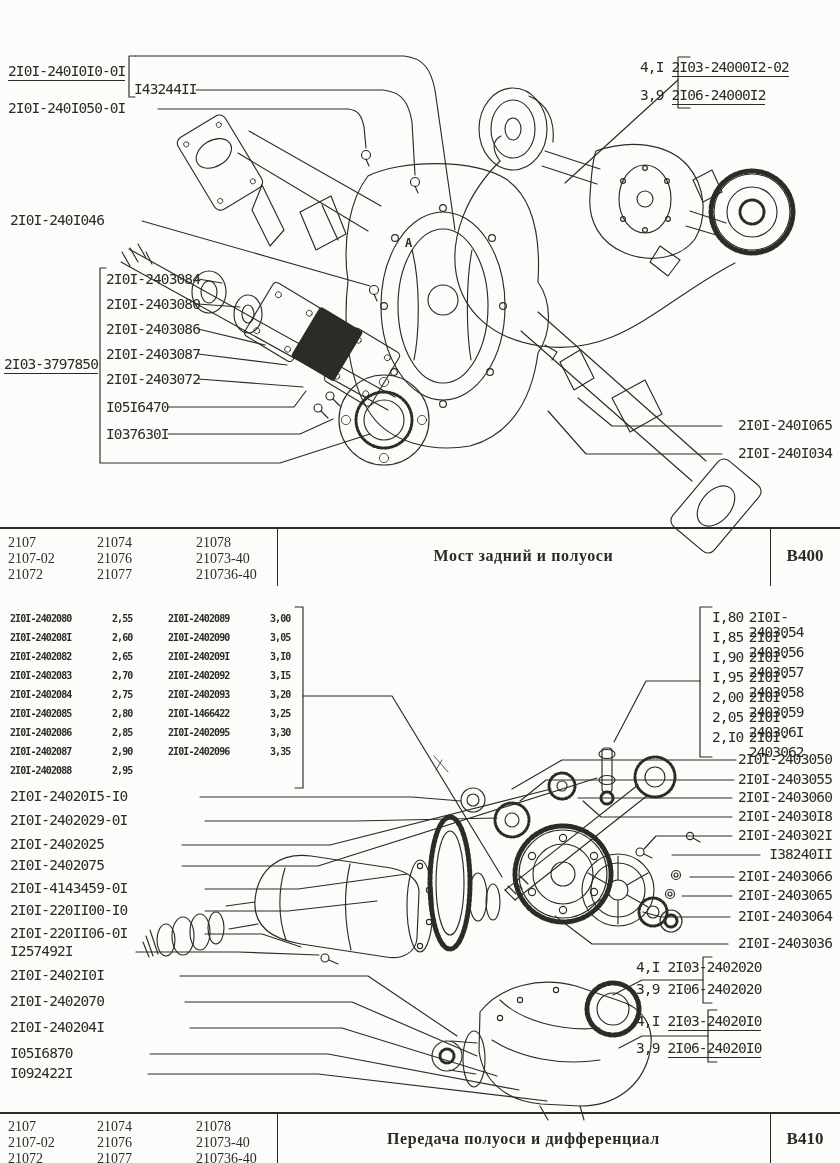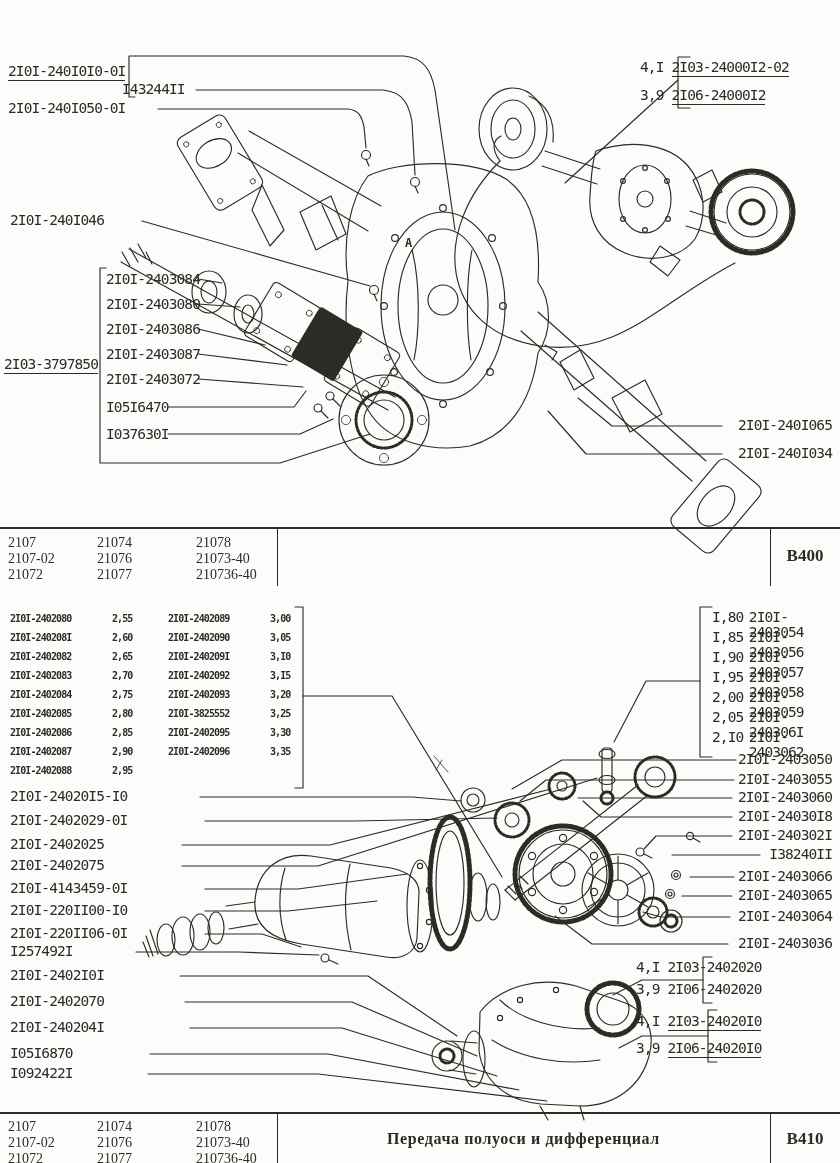--- a/index.html
+++ b/index.html
@@ -343,21 +343,21 @@
       <path d="M540 1106 L548 1120 M580 1106 L584 1120"></path>
       <g class="thin">
         <circle cx="500" cy="1018" r="2.6"></circle>
           <circle cx="520" cy="1000" r="2.6"></circle>
           <circle cx="556" cy="990" r="2.6"></circle>
       </g>
     </g>
   </svg>
 
   <div class="lbl" style="left:8px;top:64px"><span class="u">2I0I-240I0I0-0I</span></div>
-  <div class="lbl" style="left:122px;top:82px"><span>I43244II</span></div>
+  <div class="lbl" style="left:134px;top:82px"><span>I43244II</span></div>
   <div class="lbl" style="left:8px;top:101px"><span>2I0I-240I050-0I</span></div>
   <div class="lbl" style="left:10px;top:213px"><span>2I0I-240I046</span></div>
   <div class="lbl" style="left:4px;top:357px"><span class="u">2I03-3797850</span></div>
 
   <div class="lbl" style="left:106px;top:272px"><span>2I0I-2403084</span></div>
   <div class="lbl" style="left:106px;top:297px"><span>2I0I-2403080</span></div>
   <div class="lbl" style="left:106px;top:322px"><span>2I0I-2403086</span></div>
   <div class="lbl" style="left:106px;top:347px"><span>2I0I-2403087</span></div>
   <div class="lbl" style="left:106px;top:372px"><span>2I0I-2403072</span></div>
   <div class="lbl" style="left:106px;top:400px"><span>I05I6470</span></div>
@@ -382,20 +382,21 @@
     <div class="vline" style="left:770px"></div>
     <span class="tnum" style="left:8px;top:6px">2107</span>
     <span class="tnum" style="left:8px;top:22px">2107-02</span>
     <span class="tnum" style="left:8px;top:38px">21072</span>
     <span class="tnum" style="left:97px;top:6px">21074</span>
     <span class="tnum" style="left:97px;top:22px">21076</span>
     <span class="tnum" style="left:97px;top:38px">21077</span>
     <span class="tnum" style="left:196px;top:6px">21078</span>
     <span class="tnum" style="left:196px;top:22px">21073-40</span>
     <span class="tnum" style="left:196px;top:38px">210736-40</span>
+    <div class="ttitle" style="left:277px;width:493px;top:18px">Мост задний и полуоси</div>
     <div class="tcode" style="left:770px;width:70px;top:17px">B400</div>
   </div>
 
   <div class="pair" style="left:10px;top:611px">
       <span class="pn">2I0I-2402080</span>
       <span>2,55</span>
     </div>
   <div class="pair" style="left:10px;top:630px">
       <span class="pn">2I0I-240208I</span>
       <span>2,60</span>
@@ -443,21 +444,21 @@
     </div>
   <div class="pair" style="left:168px;top:668px">
       <span class="pn">2I0I-2402092</span>
       <span>3,I5</span>
     </div>
   <div class="pair" style="left:168px;top:687px">
       <span class="pn">2I0I-2402093</span>
       <span>3,20</span>
     </div>
   <div class="pair" style="left:168px;top:706px">
-      <span class="pn">2I0I-3825552</span>
+      <span class="pn">2I0I-1466422</span>
       <span>3,25</span>
     </div>
   <div class="pair" style="left:168px;top:725px">
       <span class="pn">2I0I-2402095</span>
       <span>3,30</span>
     </div>
   <div class="pair" style="left:168px;top:744px">
       <span class="pn">2I0I-2402096</span>
       <span>3,35</span>
     </div>

